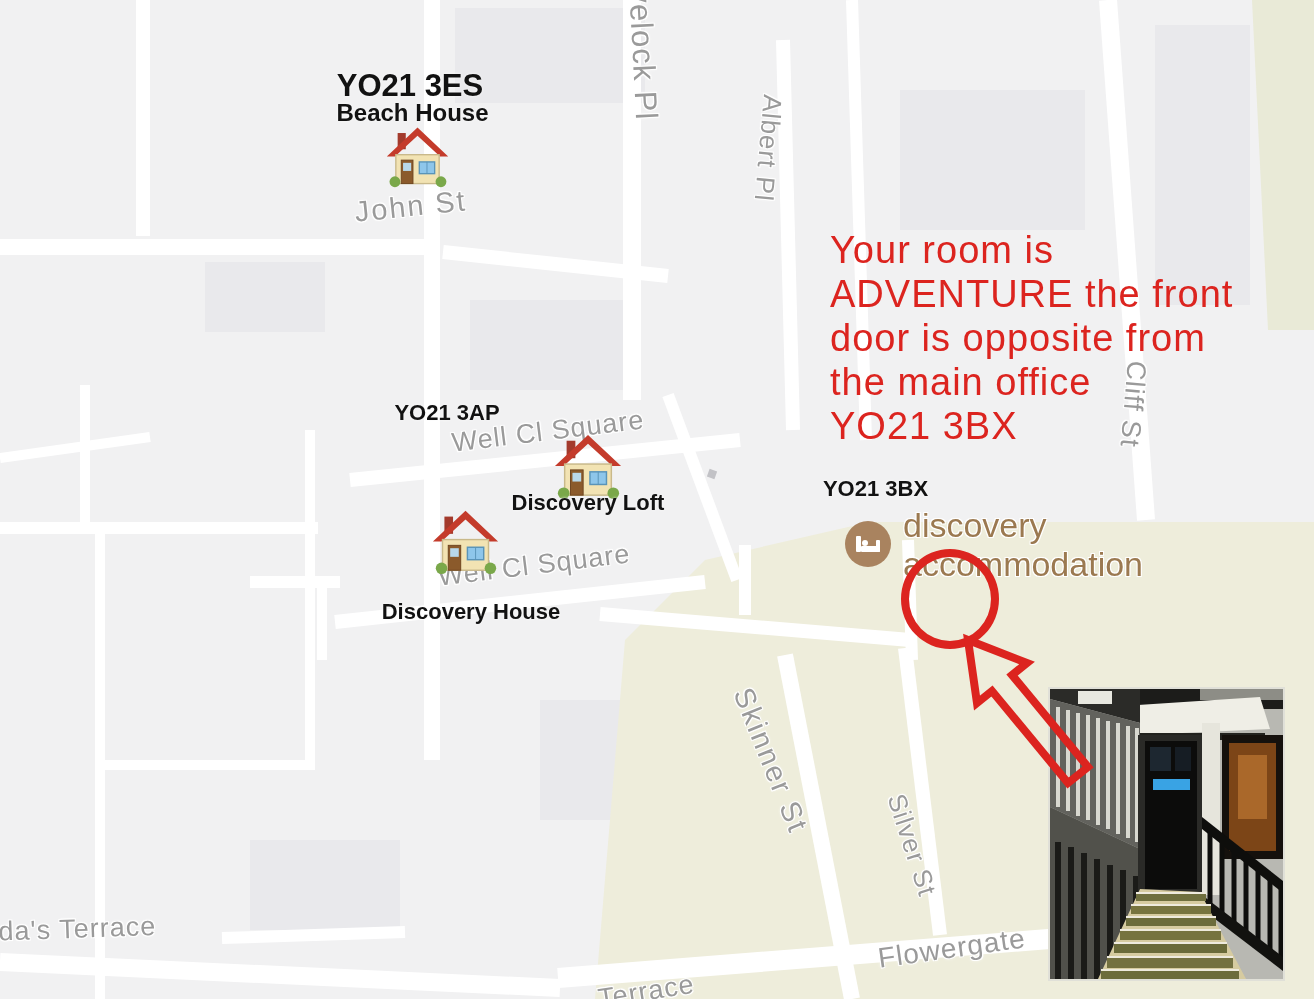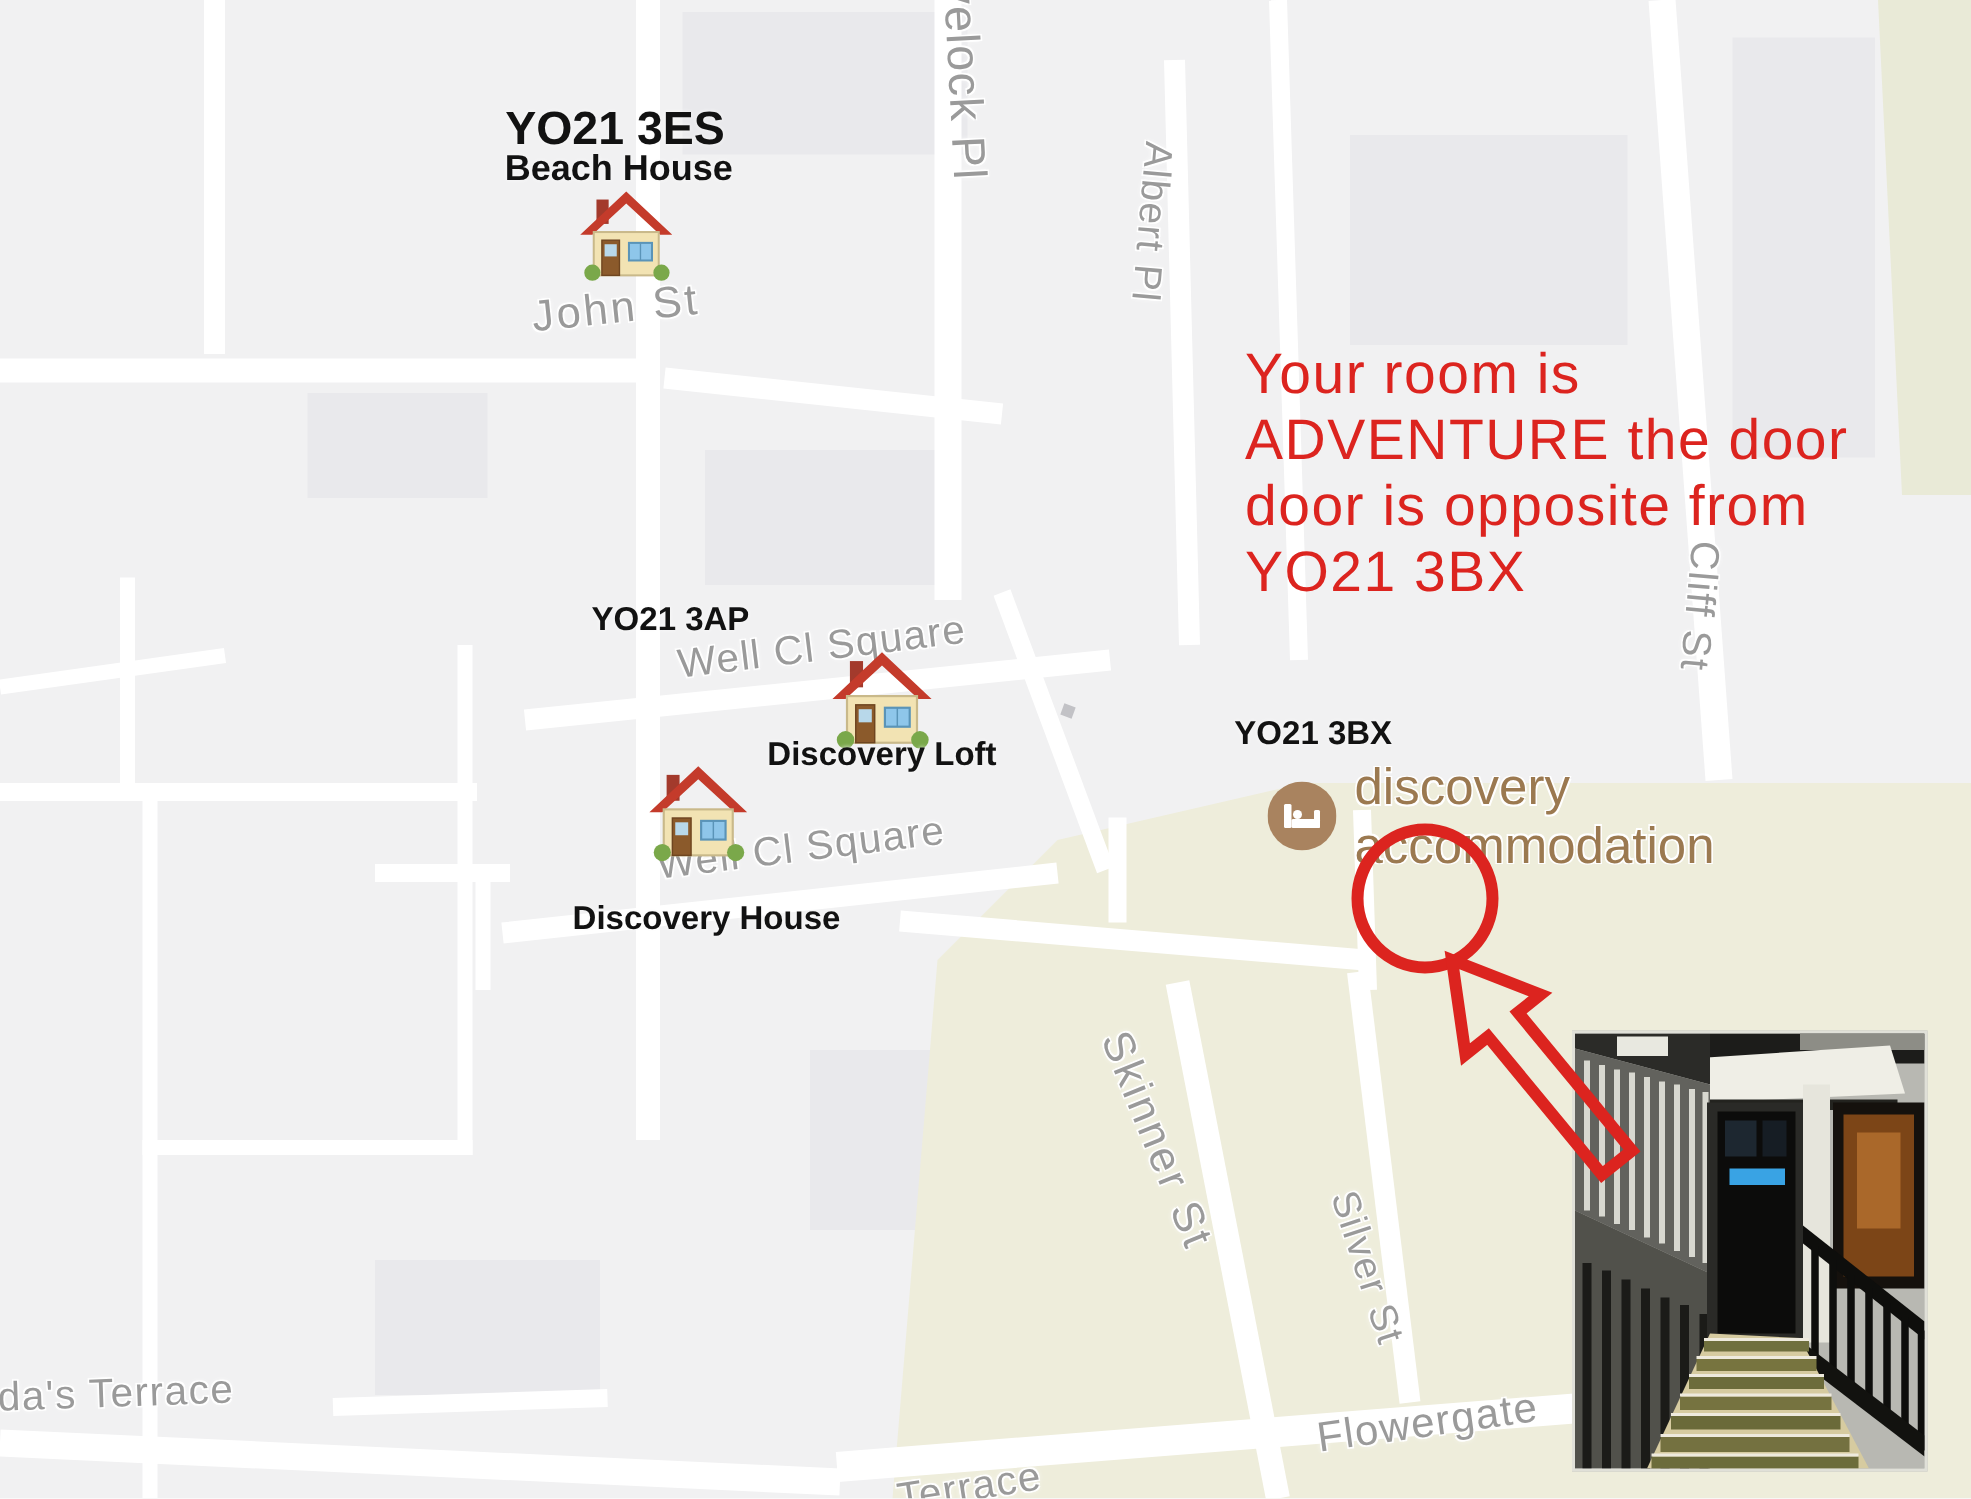--- a/index.html
+++ b/index.html
@@ -178,22 +178,23 @@
 
   <div class="blabel" id="lbl-3es">YO21 3ES</div>
   <div class="blabel" id="lbl-beach">Beach House</div>
   <div class="blabel" id="lbl-3ap">YO21 3AP</div>
   <div class="blabel" id="lbl-dhouse">Discovery House</div>
   <div class="blabel" id="lbl-loft">Discovery Loft</div>
   <div class="blabel" id="lbl-3bx">YO21 3BX</div>
 
   <div id="note">
     <span>Your room is</span>
-    <span>ADVENTURE the door</span>
+    <span>ADVENTURE the front</span>
     <span>door is opposite from</span>
+    <span>the main office</span>
     <span>YO21 3BX</span>
   </div>
 
   <div id="red-circle"></div>
 
   <div id="photo">
     <svg width="233" height="290" viewBox="0 0 233 290">
       <rect width="233" height="290" fill="#b8b8b2"></rect>
 
       <rect x="90" y="0" width="143" height="20" fill="#1c1c1a"></rect>

